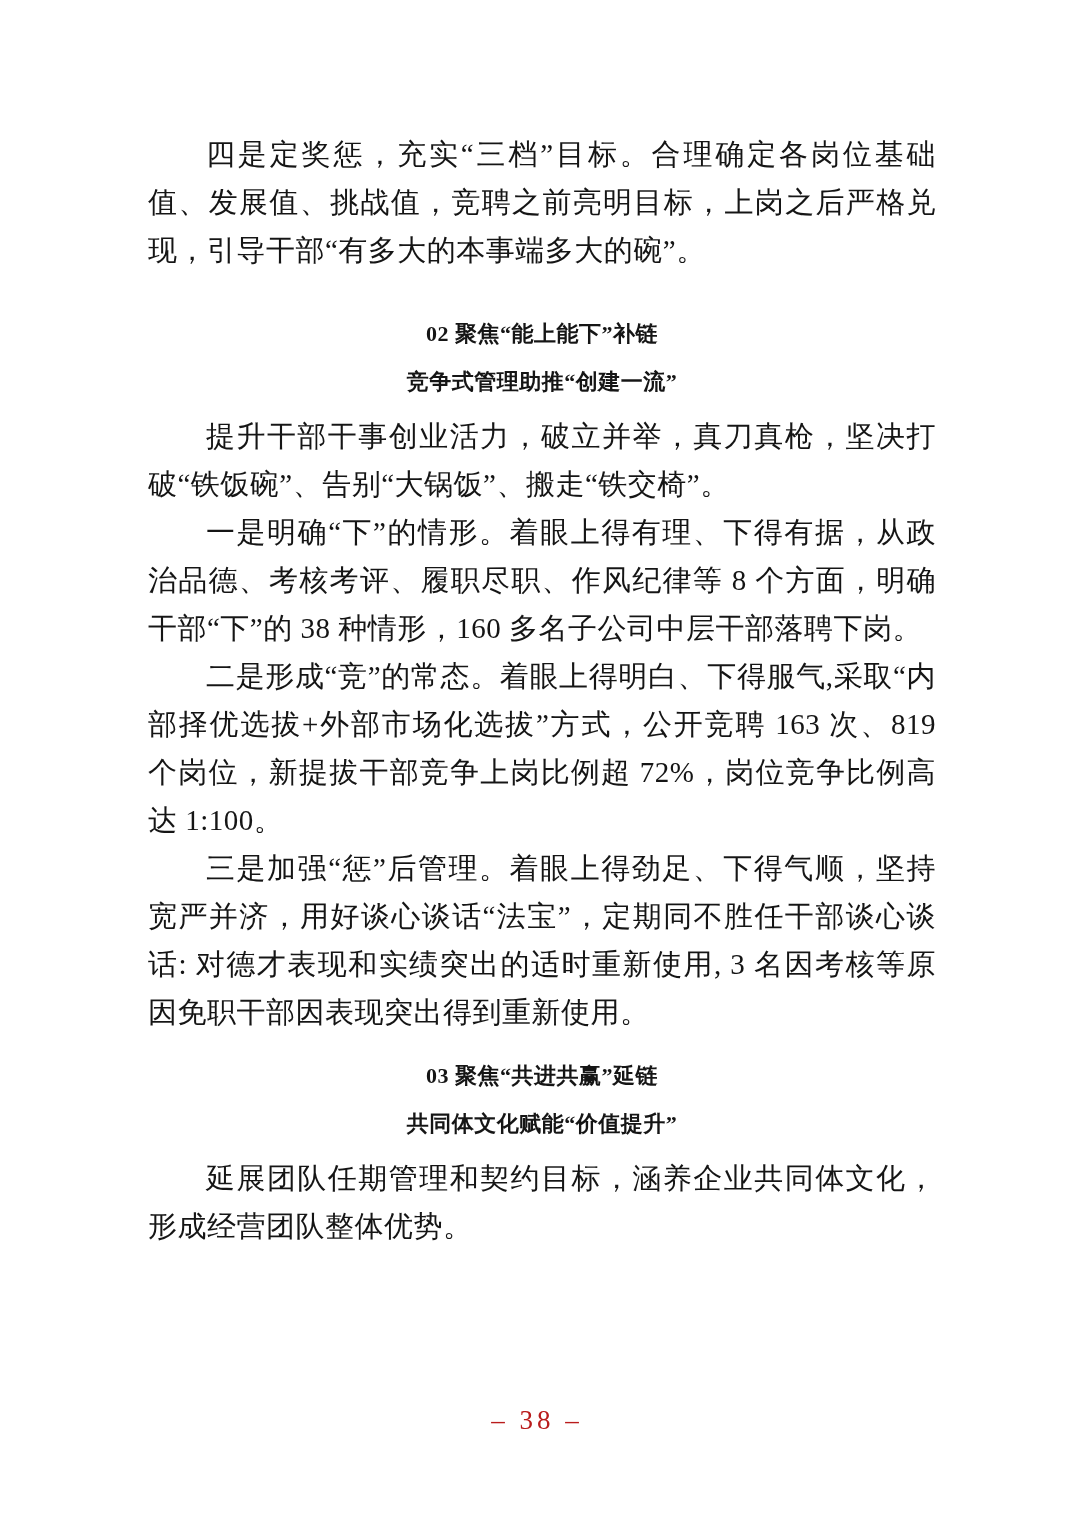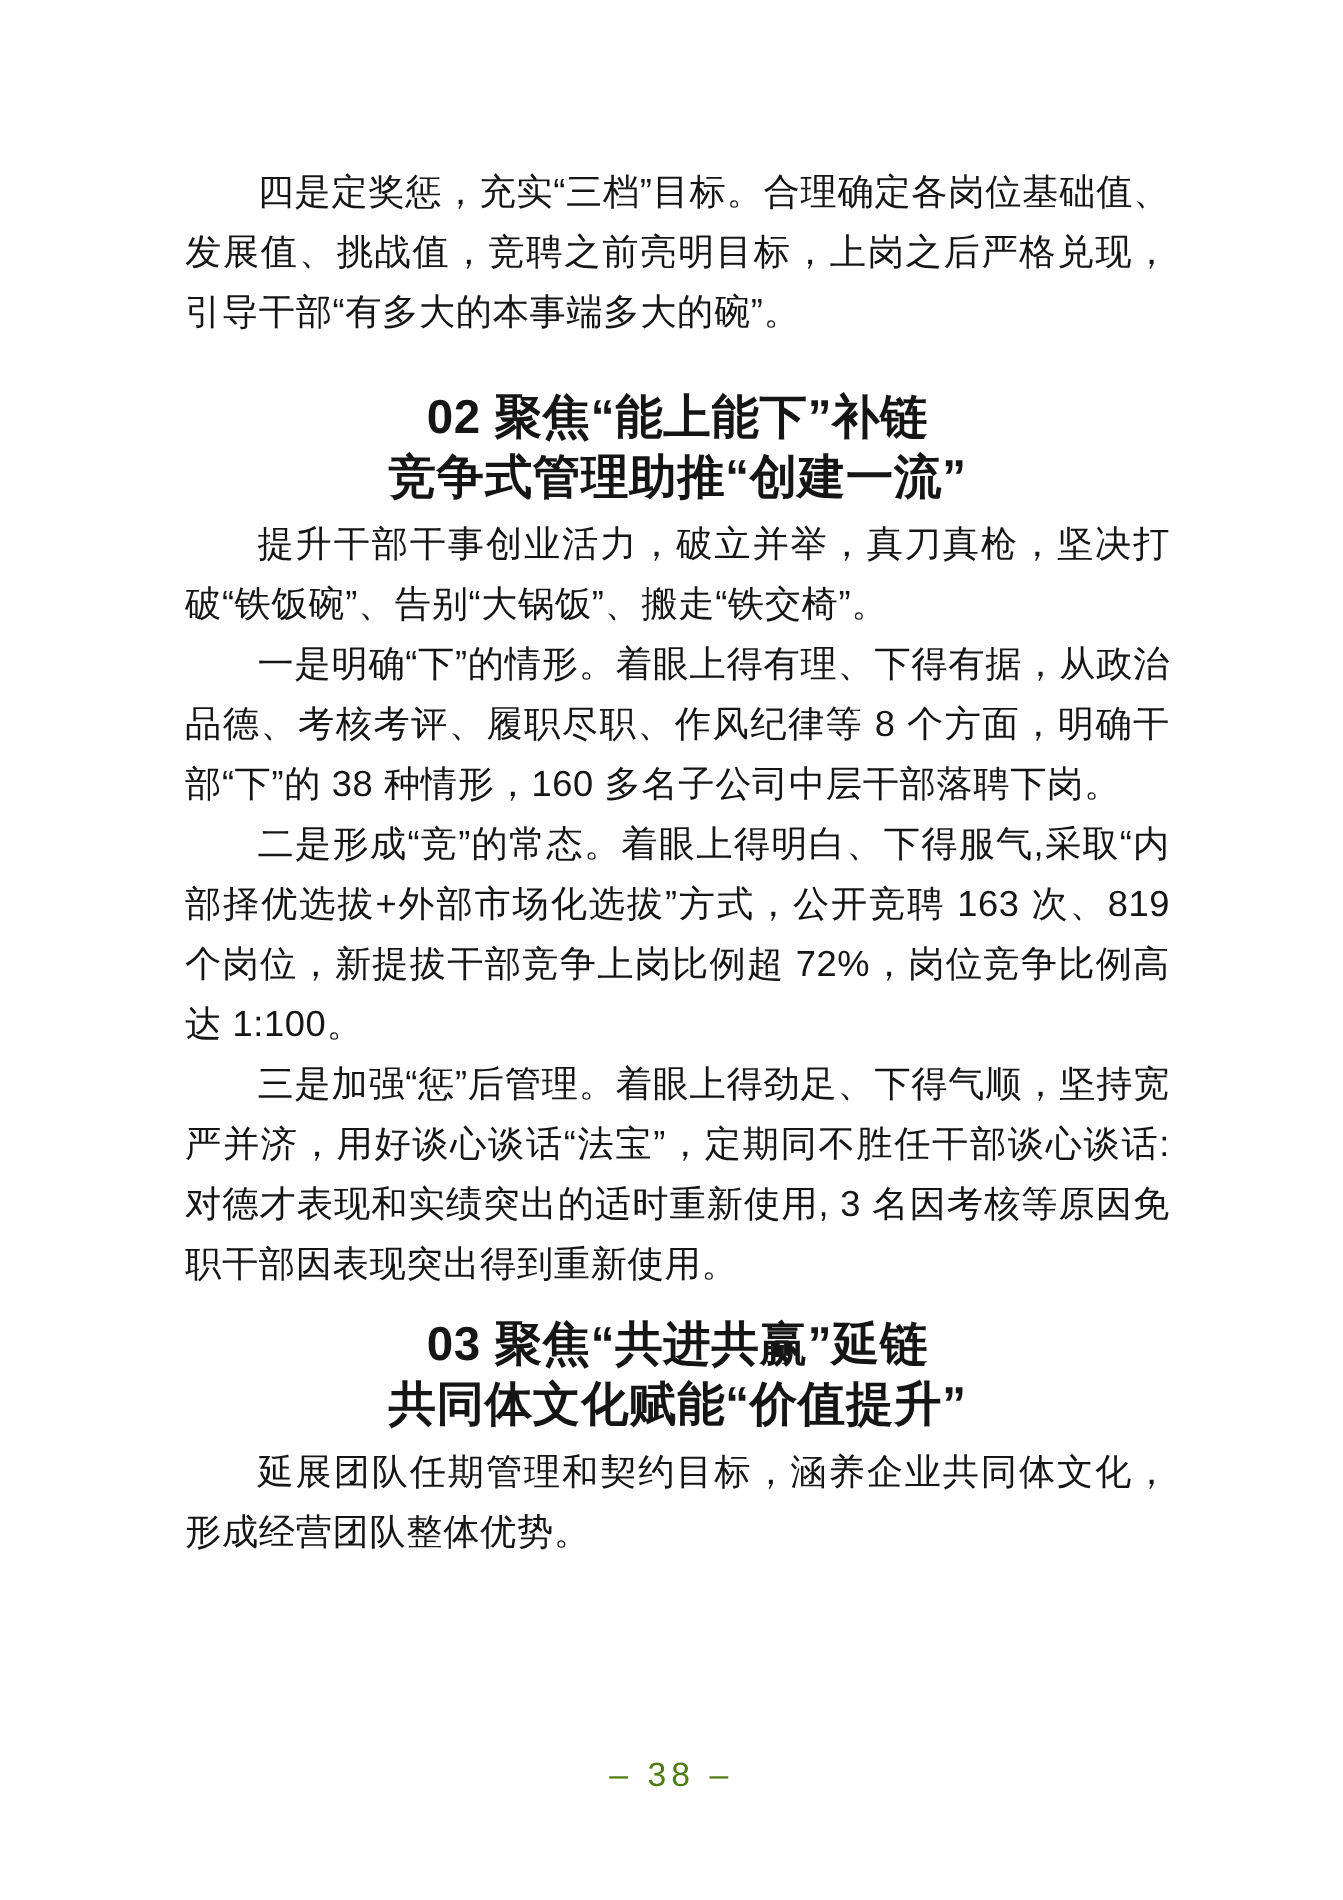--- a/index.html
+++ b/index.html
@@ -6,21 +6,21 @@
     margin: 0;
     padding: 0;
     background: #ffffff;
   }
   .page {
     position: relative;
     width: 1074px;
     height: 1520px;
     background: #ffffff;
     color: #151515;
-    font-family: Liberation Sans, sans-serif;
+    font-family: Liberation Serif, serif;
     overflow: hidden;
   }
   .content {
     position: absolute;
     left: 148px;
     top: 130px;
     width: 788px;
     font-size: 29px;
     line-height: 48px;
     text-align: justify;
@@ -34,35 +34,35 @@
   .heading-block {
     margin-top: 36px;
     margin-bottom: 6px;
   }
   .heading-block-03 {
     margin-top: 16px;
     margin-bottom: 6px;
   }
   .heading-line {
     margin: 0;
-    font-size: 38px;
+    font-size: 22px;
     line-height: 48px;
     font-weight: bold;
     text-align: center;
     text-indent: 0;
   }
   .footer {
     position: absolute;
     left: 0;
     right: 0;
     top: 1402px;
     text-align: center;
     font-size: 27px;
     line-height: 36px;
-    color: #4d7c0f;
+    color: #b91c1c;
     letter-spacing: 4px;
   }
 </style>
 </head>
 <body>
 
 <div class="page">
   <div class="content">
 
     <p class="para">四是定奖惩，充实“三档”目标。合理确定各岗位基础值、发展值、挑战值，竞聘之前亮明目标，上岗之后严格兑现，引导干部“有多大的本事端多大的碗”。</p>

